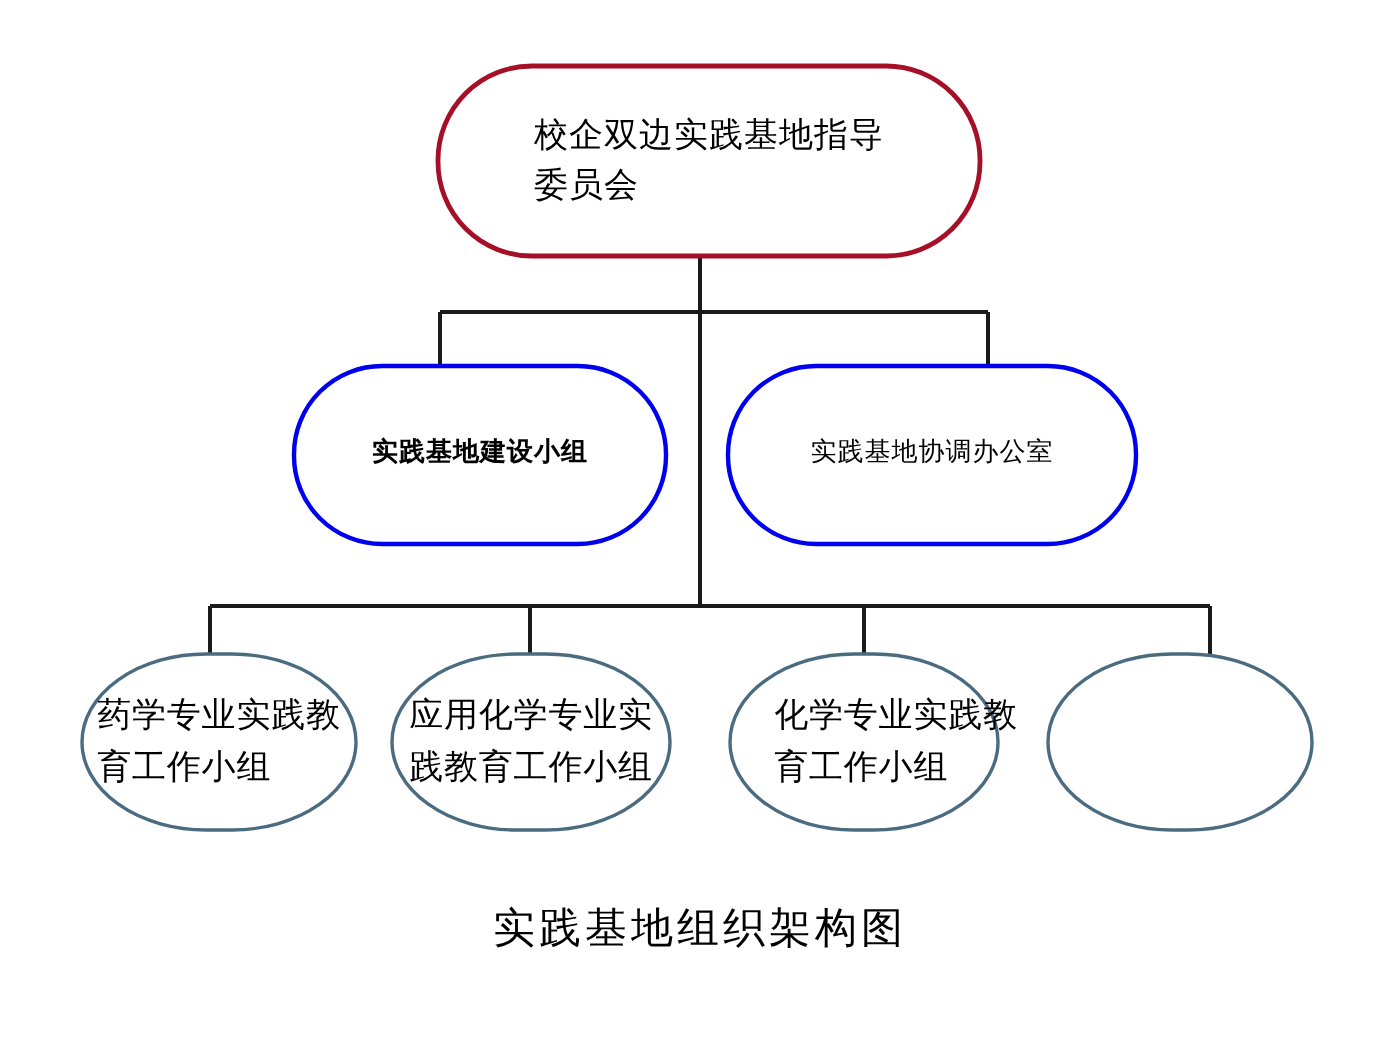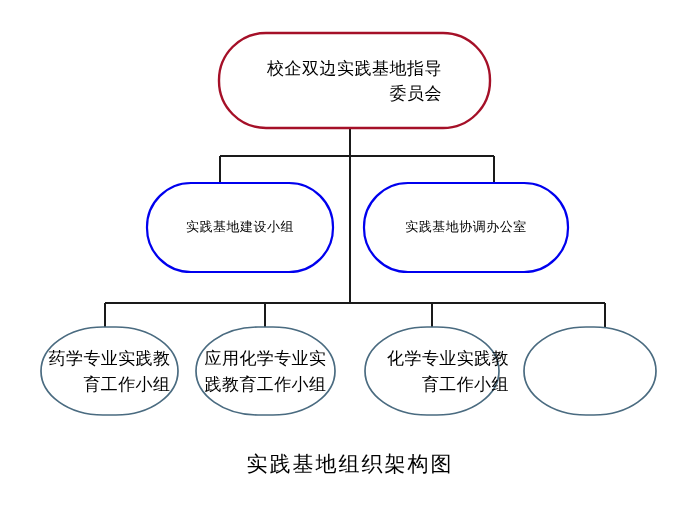--- a/index.html
+++ b/index.html
@@ -22,21 +22,21 @@
     left: 0;
     top: 0;
     width: 700px;
     height: 525px;
   }
   .node-label {
     position: absolute;
     display: flex;
     align-items: center;
     justify-content: center;
-    text-align: right;
+    text-align: left;
     color: #000000;
     pointer-events: none;
     white-space: pre-line;
   }
   .lbl-root {
     font-size: 17px;
     line-height: 1.45;
     letter-spacing: 0.5px;
   }
   .lbl-mid {
@@ -92,21 +92,21 @@
 
     <rect x="41" y="327" width="137" height="88" rx="62" ry="44" fill="#ffffff" stroke="#4a6b80" stroke-width="1.7"></rect>
     <rect x="196" y="327" width="139" height="88" rx="62" ry="44" fill="#ffffff" stroke="#4a6b80" stroke-width="1.7"></rect>
     <rect x="365" y="327" width="134" height="88" rx="62" ry="44" fill="#ffffff" stroke="#4a6b80" stroke-width="1.7"></rect>
     <rect x="524" y="327" width="132" height="88" rx="62" ry="44" fill="#ffffff" stroke="#4a6b80" stroke-width="1.7"></rect>
   </svg>
 
   <div class="node-label lbl-root" style="left:219px; top:33px; width:271px; height:95px;">校企双边实践基地指导
 委员会</div>
 
-  <div class="node-label lbl-mid" style="left:147px; top:183px; width:186px; height:89px;">实践基地建设小组</div>
+  <div class="node-label lbl-mid" style="left:147px; top:183px; width:186px; height:89px;font-weight:bold;">实践基地建设小组</div>
 
   <div class="node-label lbl-mid" style="left:364px; top:183px; width:204px; height:89px;">实践基地协调办公室</div>
 
   <div class="node-label lbl-leaf" style="left:41px; top:327px; width:137px; height:88px;">药学专业实践教
 育工作小组</div>
 
   <div class="node-label lbl-leaf" style="left:196px; top:327px; width:139px; height:88px;">应用化学专业实
 践教育工作小组</div>
 
   <div class="node-label lbl-leaf" style="left:381px; top:327px; width:134px; height:88px;">化学专业实践教

